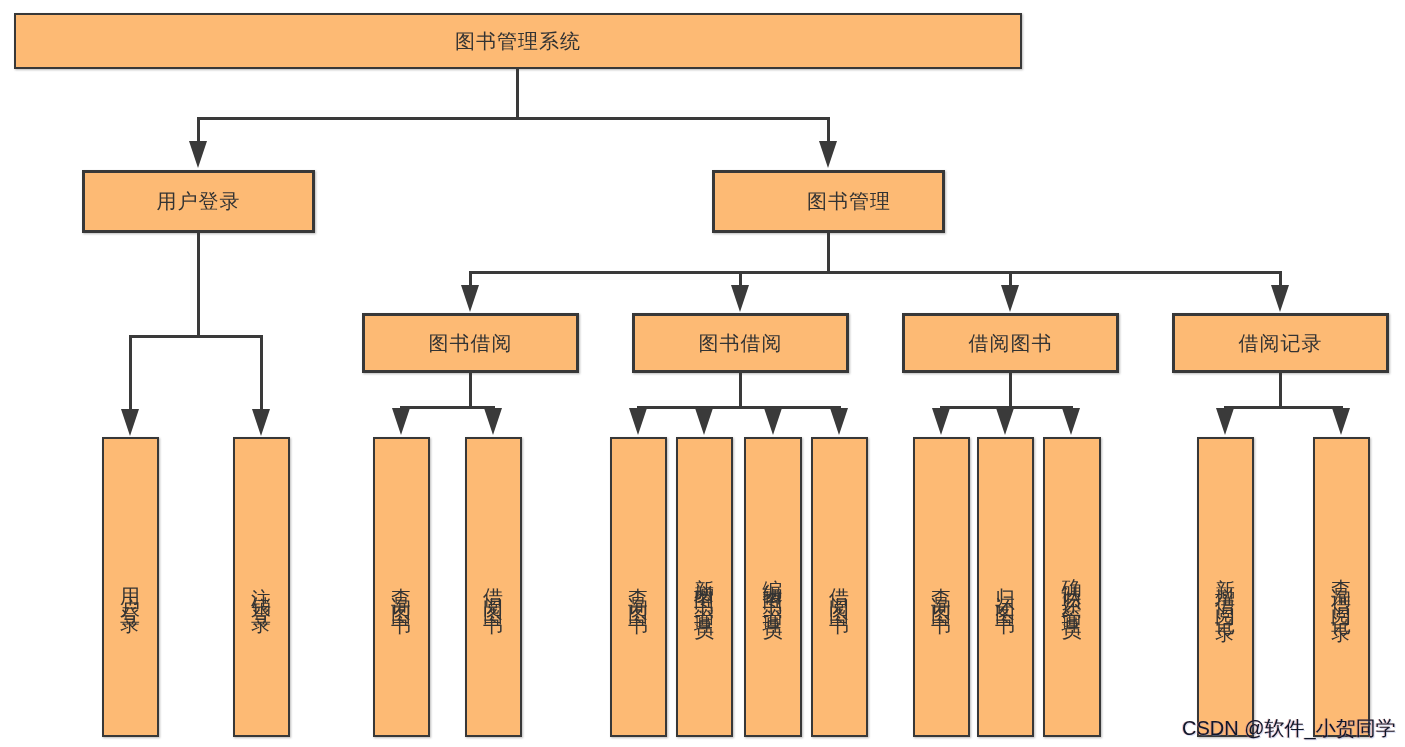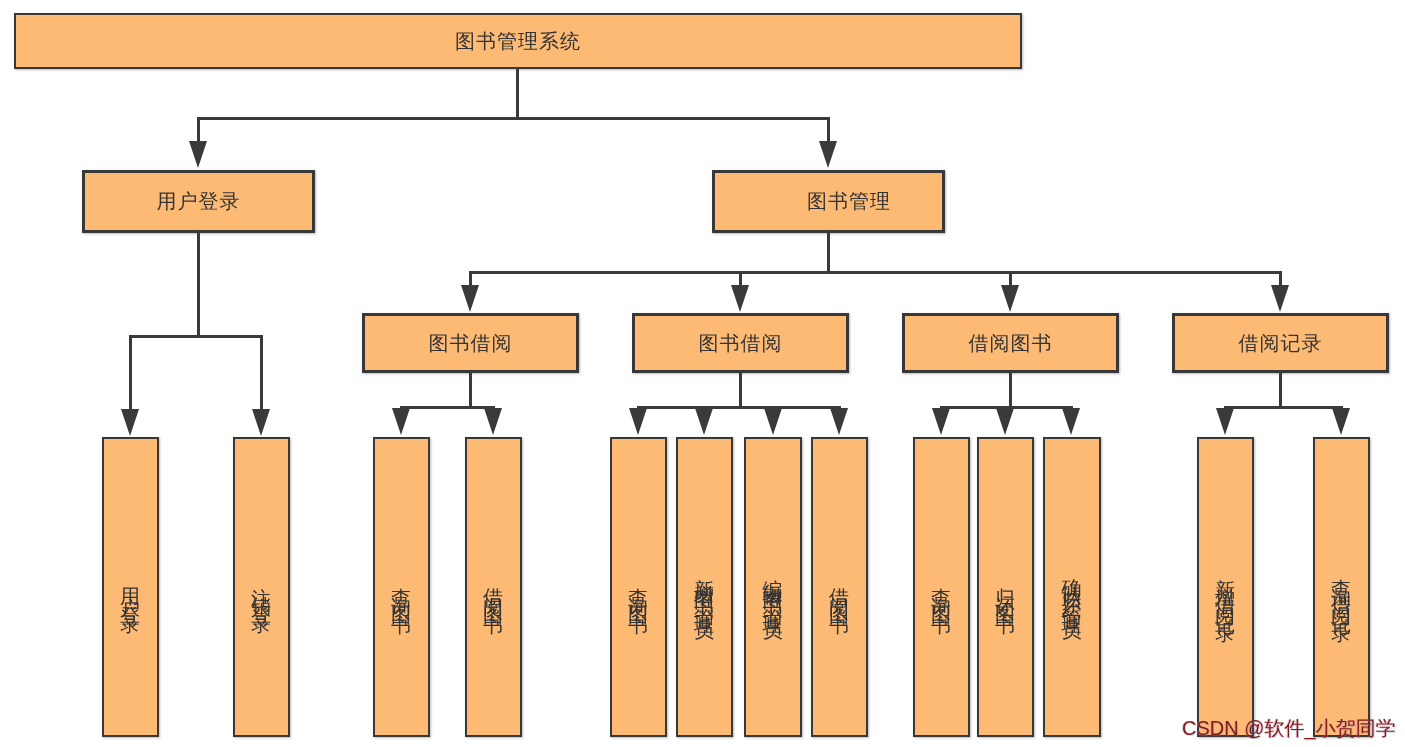--- a/index.html
+++ b/index.html
@@ -36,21 +36,21 @@
   .arrow{
     position:absolute;width:0;height:0;
     border-left:9px solid transparent;
     border-right:9px solid transparent;
     border-top:27px solid #3a3a3a;
   }
   .watermark{
     position:absolute;
     left:1182px;top:715px;
     font-size:20px;
-    color:#7f1d1d;
+    color:#0f172a;
     text-shadow:-1px 0 0 rgba(230,120,120,0.45), 1px 1px 0 rgba(120,140,220,0.30);
     white-space:nowrap;
   }
 </style>
 </head>
 <body>
 
 <div id="stage">
 
   <div class="node" style="left:14px;top:13px;width:1008px;height:56px;">

